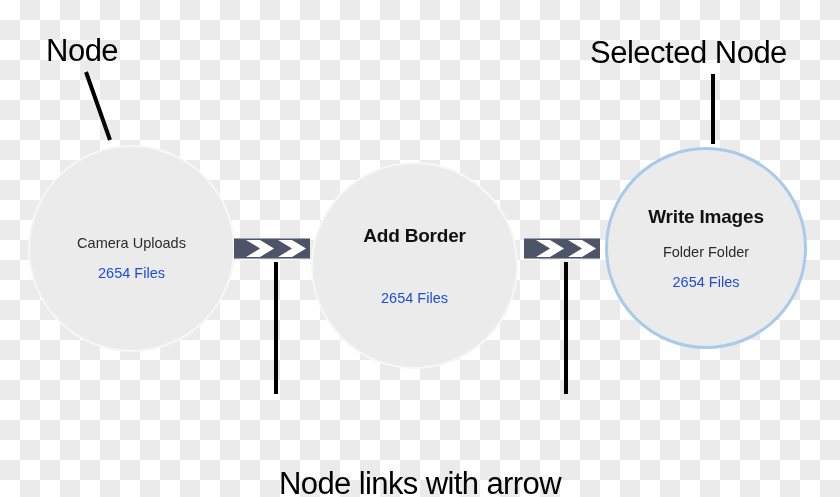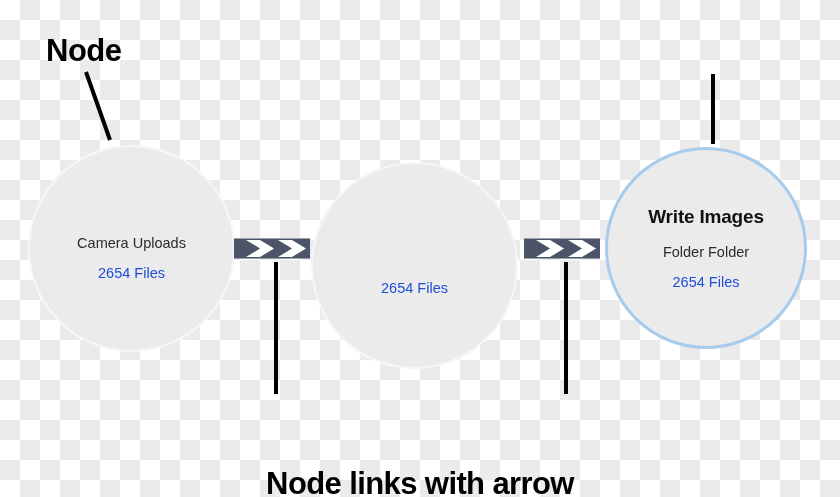--- a/index.html
+++ b/index.html
@@ -74,21 +74,21 @@
     background: #4d5467;
     border-top: 1px solid #9aa0ad;
     border-bottom: 1px solid #9aa0ad;
     display: block;
   }
   .link svg { display: block; }
 
   
   .annot {
     position: absolute;
-    font-weight: bold;
+    font-weight: normal;
     color: #000000;
     line-height: 1.08;
     white-space: pre;
   }
   #label-node        { font-size: 31px; left: 46px;  top: 34px; letter-spacing: -0.5px; }
   #label-selected    { font-size: 31px; left: 590px; top: 36px; letter-spacing: -0.5px; }
   #label-links {
     font-size: 31px;
     left: 0; right: 0;
     top: 400px;
@@ -118,20 +118,21 @@
   </div>
 
   <div class="link" id="link-1" style="left:234px; top:238px; width:76px;">
     <svg width="76" height="19" viewBox="0 0 76 19" aria-hidden="true">
       <polygon points="12,1 26,1 40,9.5 26,18 12,18 26,9.5" fill="#ffffff"></polygon>
       <polygon points="44,1 58,1 72,9.5 58,18 44,18 58,9.5" fill="#ffffff"></polygon>
     </svg>
   </div>
 
   <div class="node" id="node-add-border" style="left:311px; top:162px; width:207px; height:207px;">
+    <div class="node-title">Add Border</div>
     <div class="node-count no-sub">2654 Files</div>
   </div>
 
   <div class="link" id="link-2" style="left:524px; top:238px; width:76px;">
     <svg width="76" height="19" viewBox="0 0 76 19" aria-hidden="true">
       <polygon points="12,1 26,1 40,9.5 26,18 12,18 26,9.5" fill="#ffffff"></polygon>
       <polygon points="44,1 58,1 72,9.5 58,18 44,18 58,9.5" fill="#ffffff"></polygon>
     </svg>
   </div>
 
@@ -140,20 +141,21 @@
     <div class="node-subtitle">Folder Folder</div>
     <div class="node-count">2654 Files</div>
   </div>
 
   <div class="annot" id="label-node">Node</div>
 
   <svg class="leader-diag" style="left:80px; top:68px; width:44px; height:78px;" width="44" height="78" viewBox="0 0 44 78">
     <line x1="6" y1="4" x2="30" y2="72" stroke="#000000" stroke-width="4"></line>
   </svg>
 
+  <div class="annot" id="label-selected">Selected Node</div>
 
   <div class="leader-v" style="left:711px; top:74px; height:70px;"></div>
 
   <div class="leader-v" style="left:274px; top:262px; height:132px;"></div>
 
   <div class="leader-v" style="left:564px; top:262px; height:132px;"></div>
 
   <div class="annot" id="label-links">
     <div>Node links with arrow</div>
     

